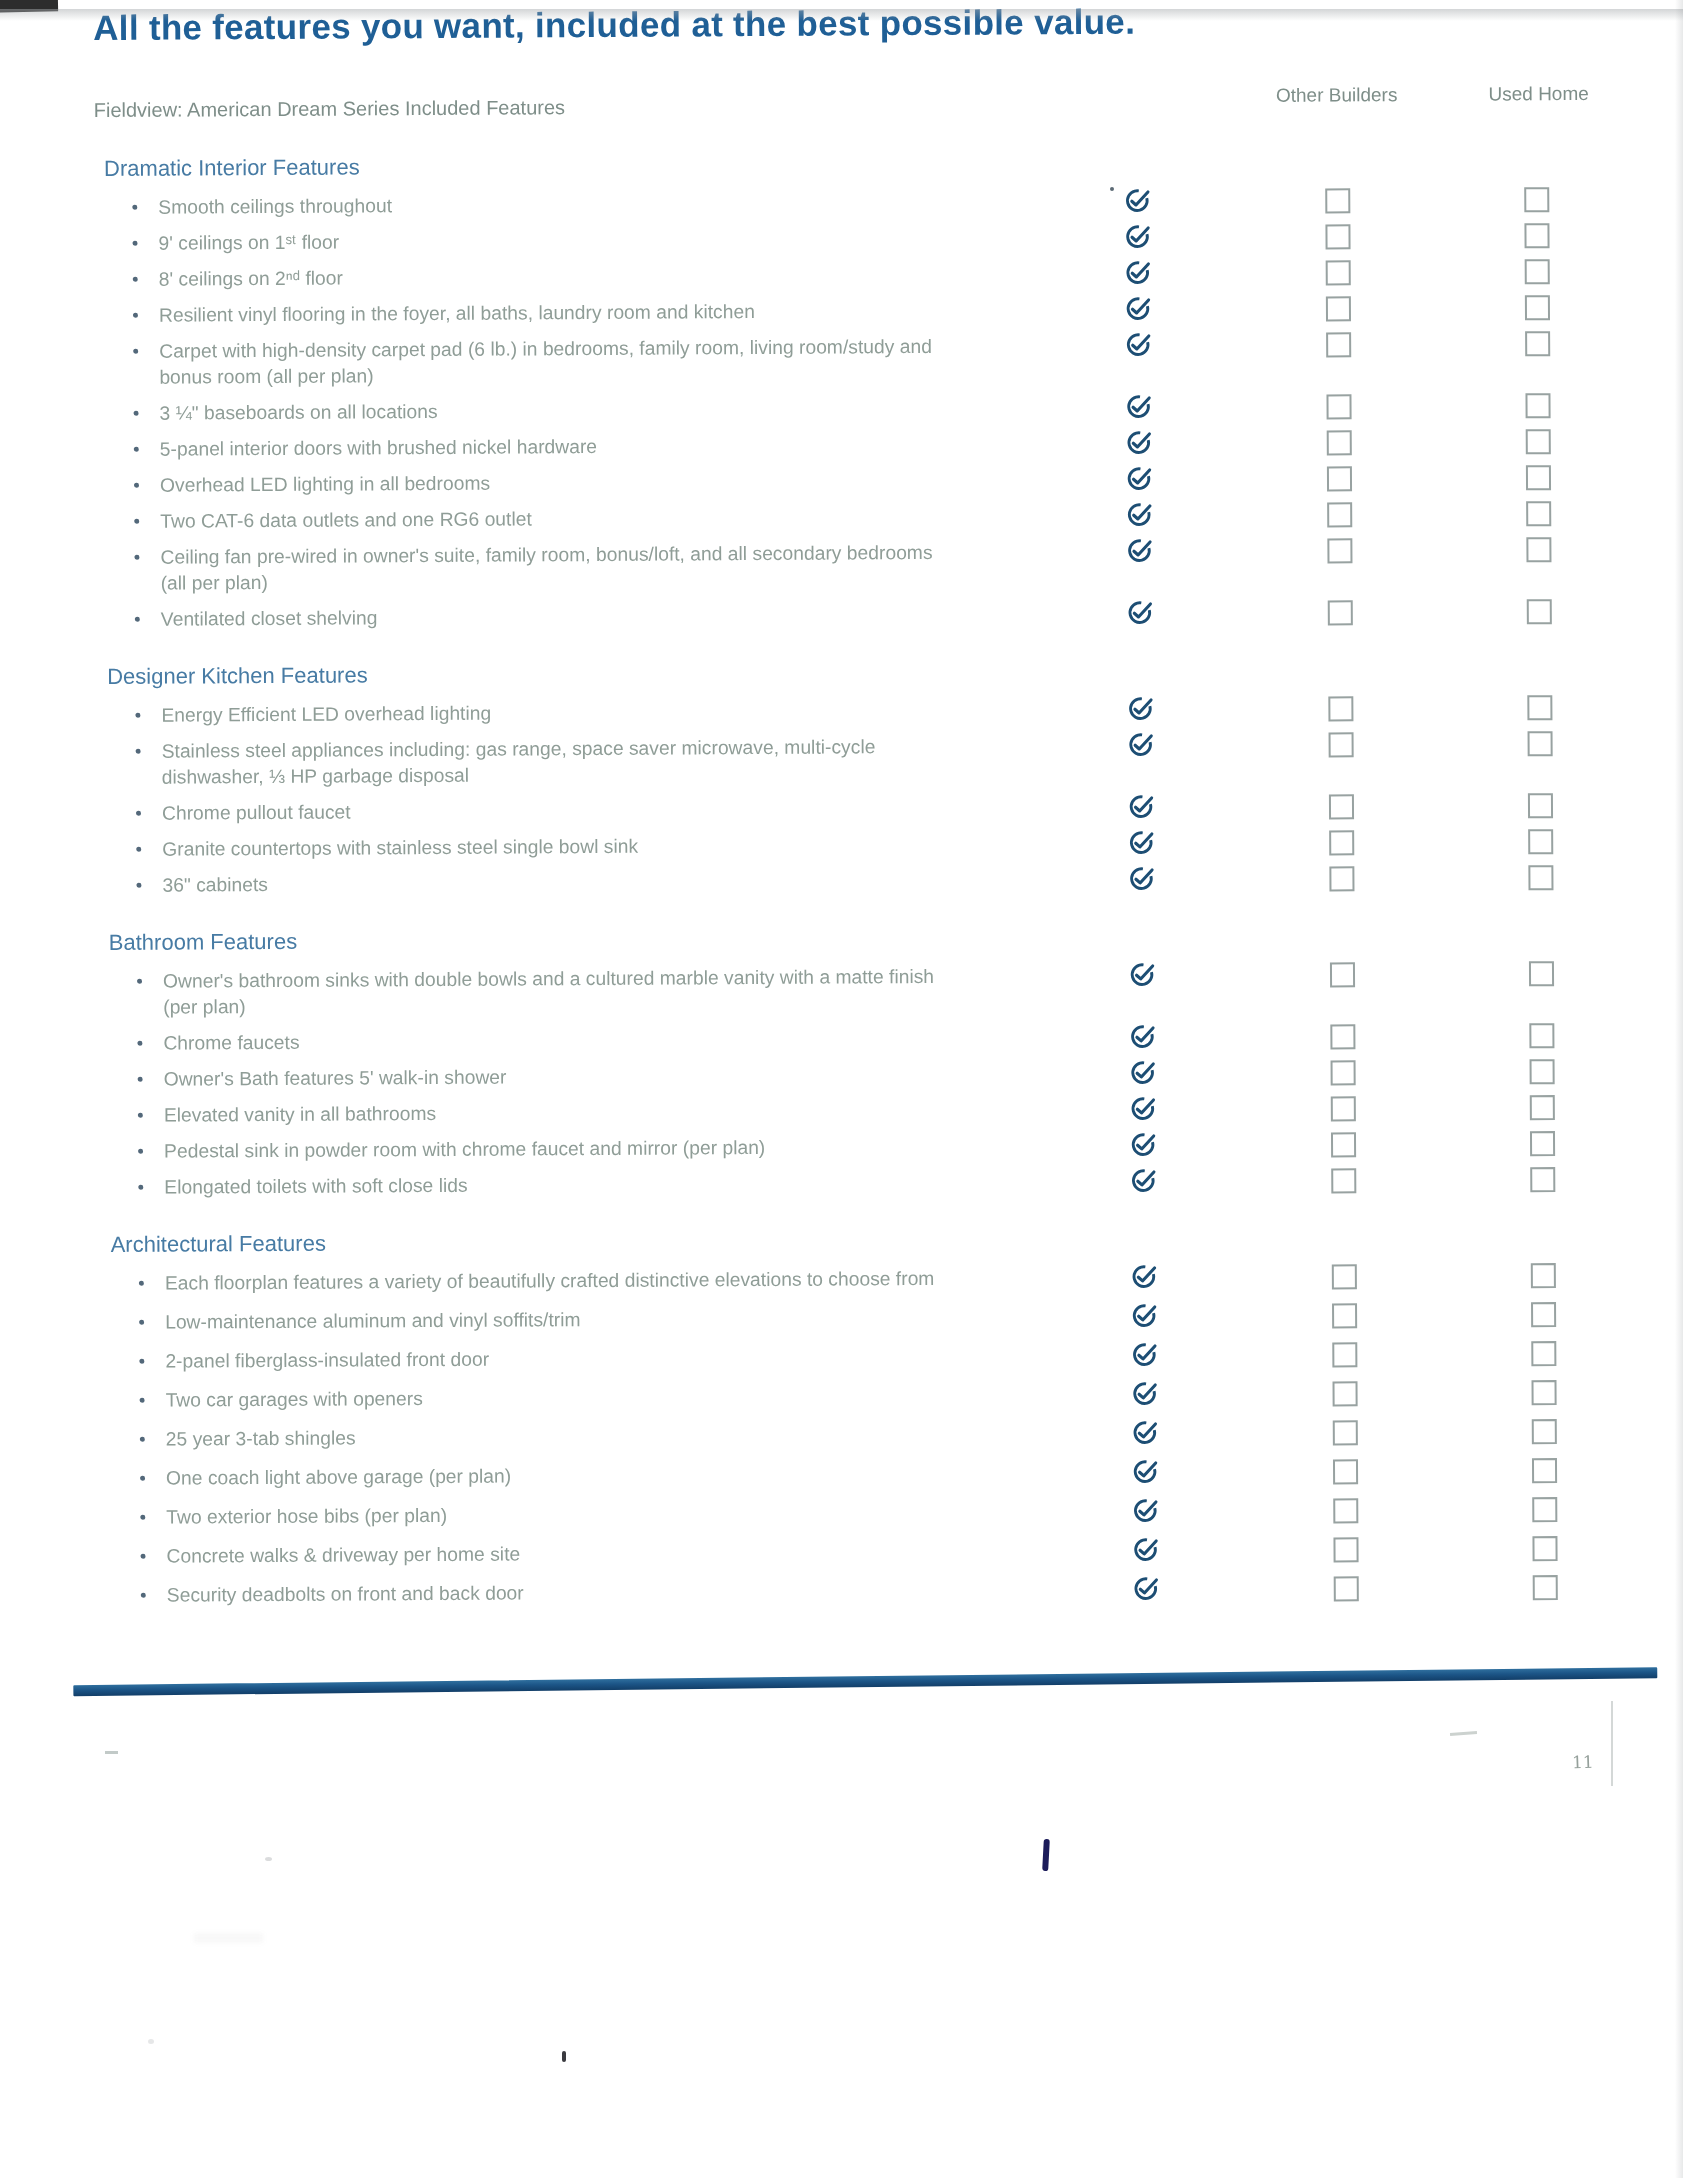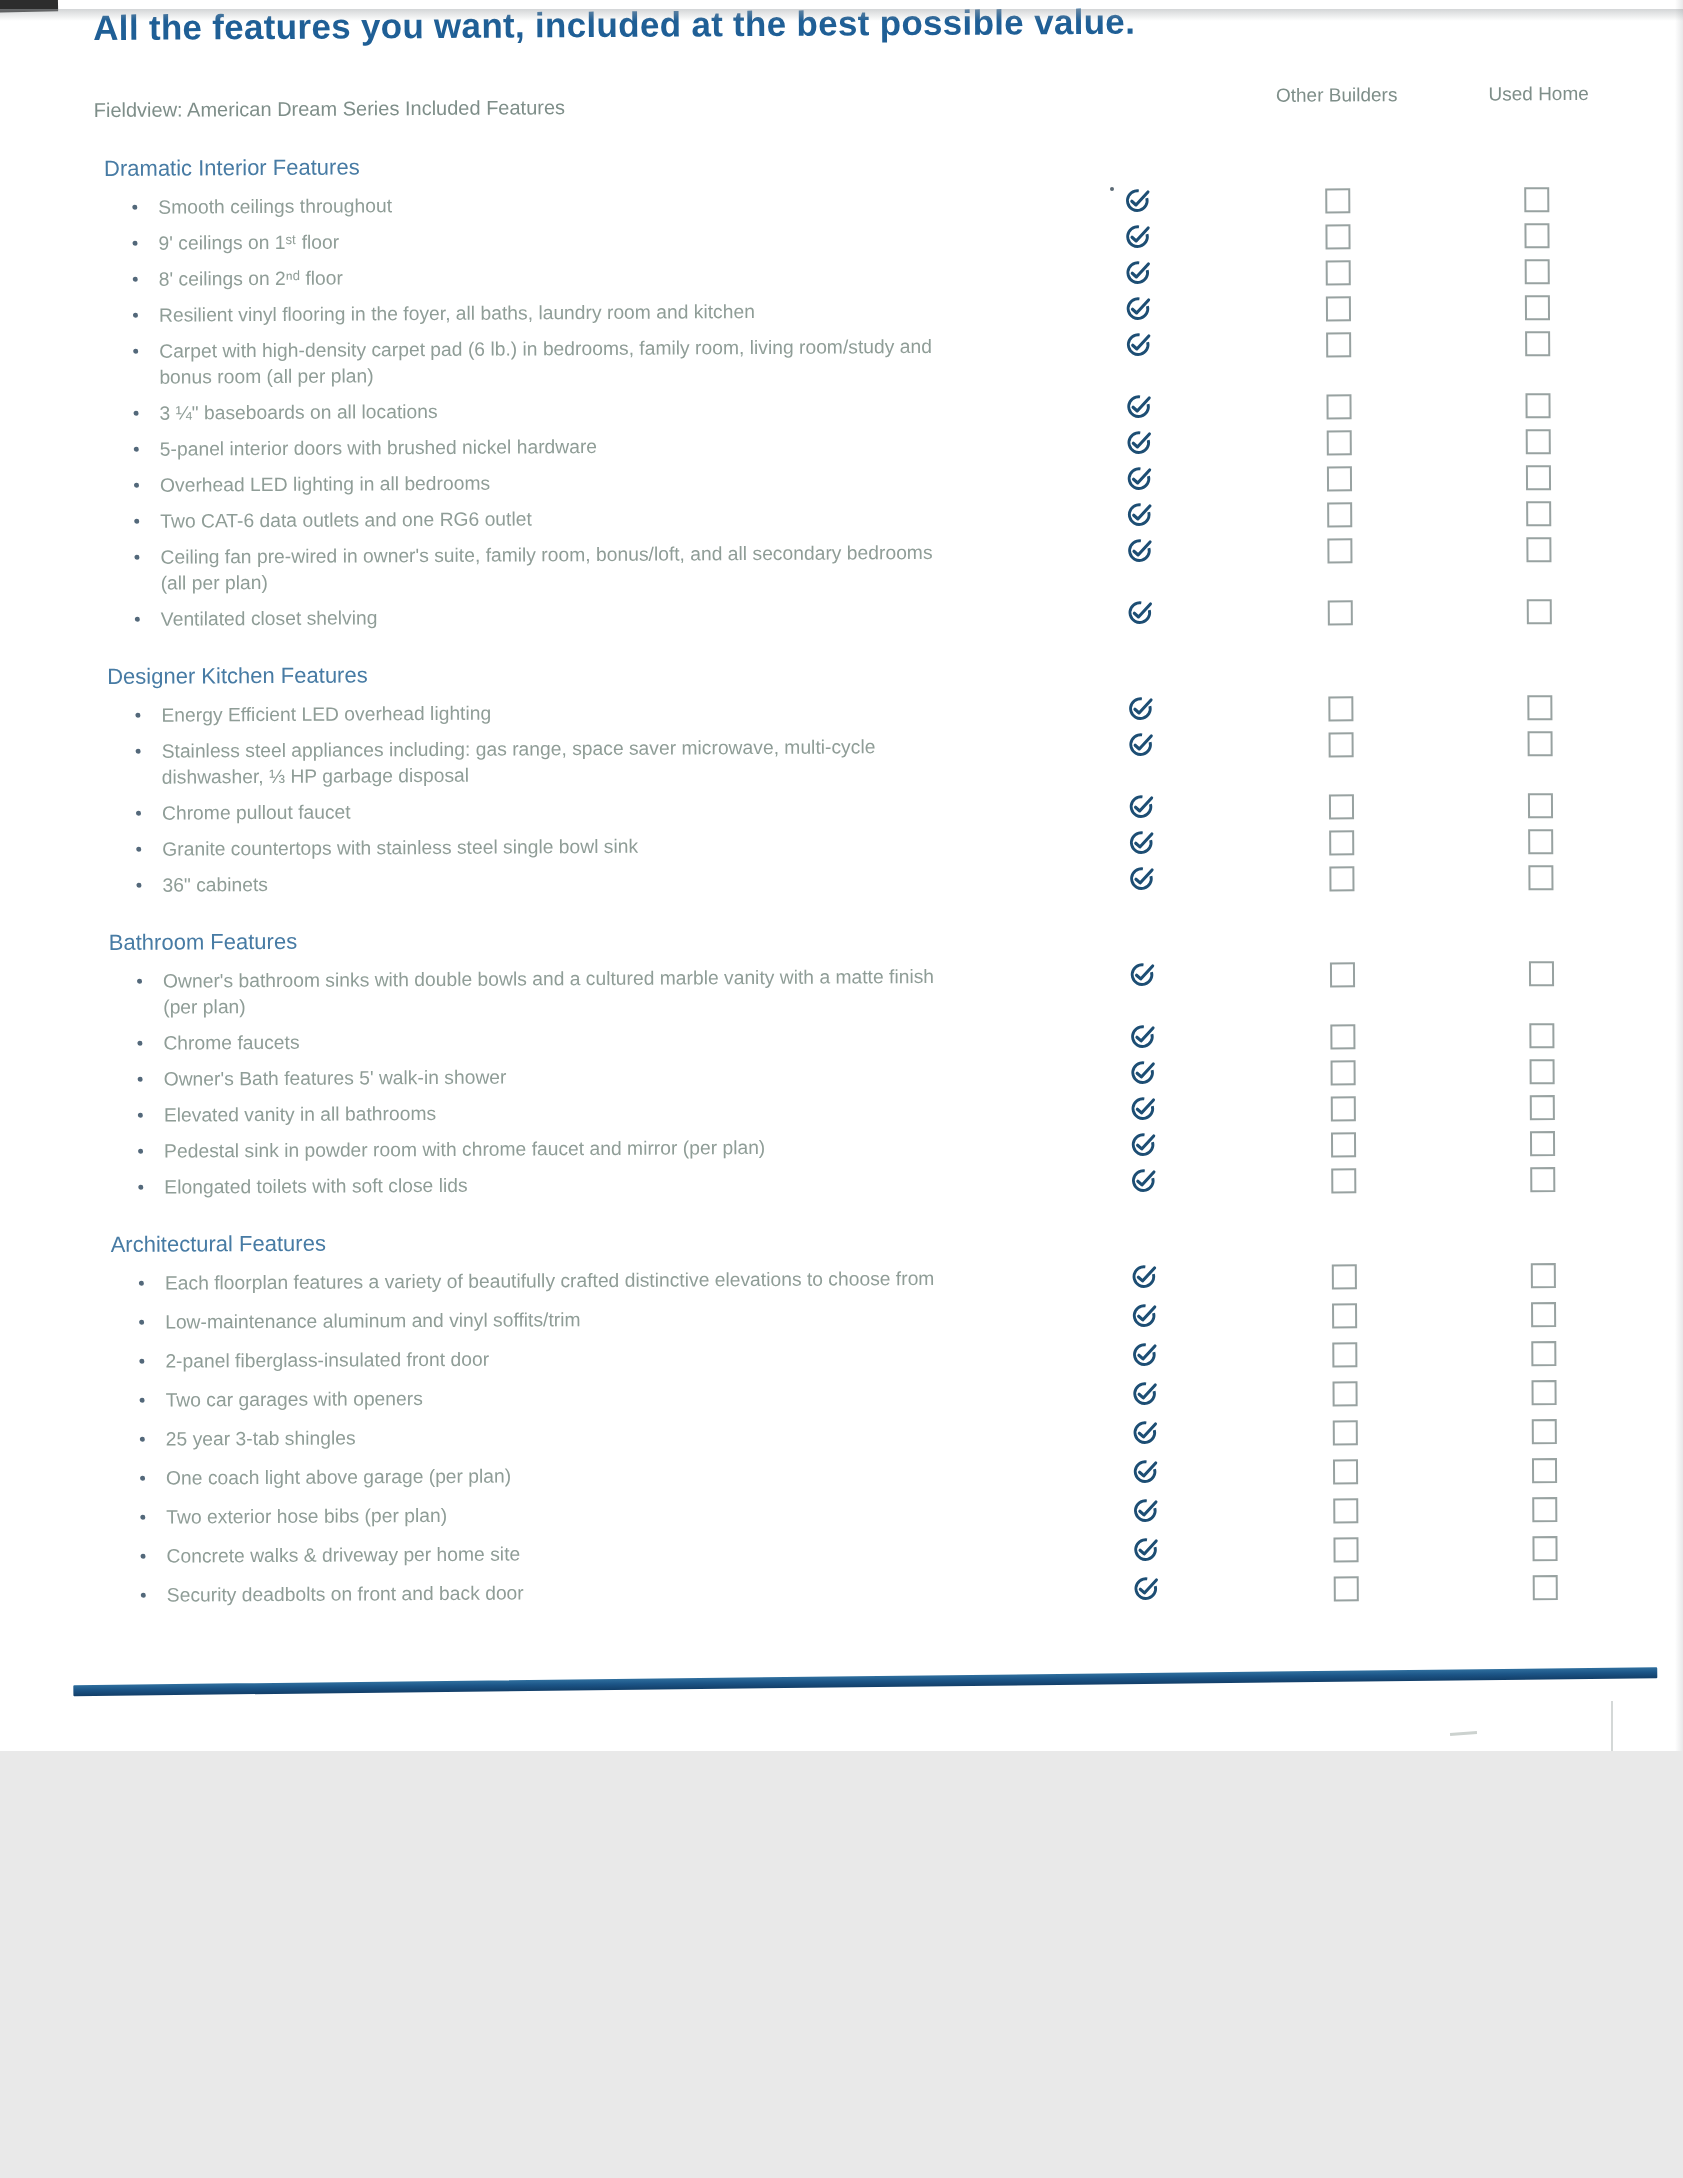--- a/index.html
+++ b/index.html
@@ -1,17 +1,17 @@
 <!DOCTYPE html>
 <html><head>
 <meta charset="utf-8">
 <title>Included Features</title>
 <style>
   html,body{margin:0;padding:0;background:#e9e9e9;}
-  .page{position:relative;width:1683px;height:1751px;background:#ffffff;overflow:hidden;
+  .page{position:relative;width:1683px;height:2178px;background:#ffffff;overflow:hidden;
         font-family:"Liberation Sans","DejaVu Sans",sans-serif;}
   .content{position:absolute;left:0;top:0;width:1683px;height:2178px;
            transform:rotate(-0.35deg);transform-origin:99px 158px;}
 
   
   .title{position:absolute;left:94px;top:8px;margin:0;font-size:35px;font-weight:600;
          letter-spacing:0.3px;color:#1f5f96;}
   .subtitle{position:absolute;left:94px;top:99px;font-size:20px;color:#7e8e89;}
   .col-header{position:absolute;top:92px;width:198px;text-align:center;font-size:19px;color:#7e8e89;}
   .col-header.oh{left:1238px;}

